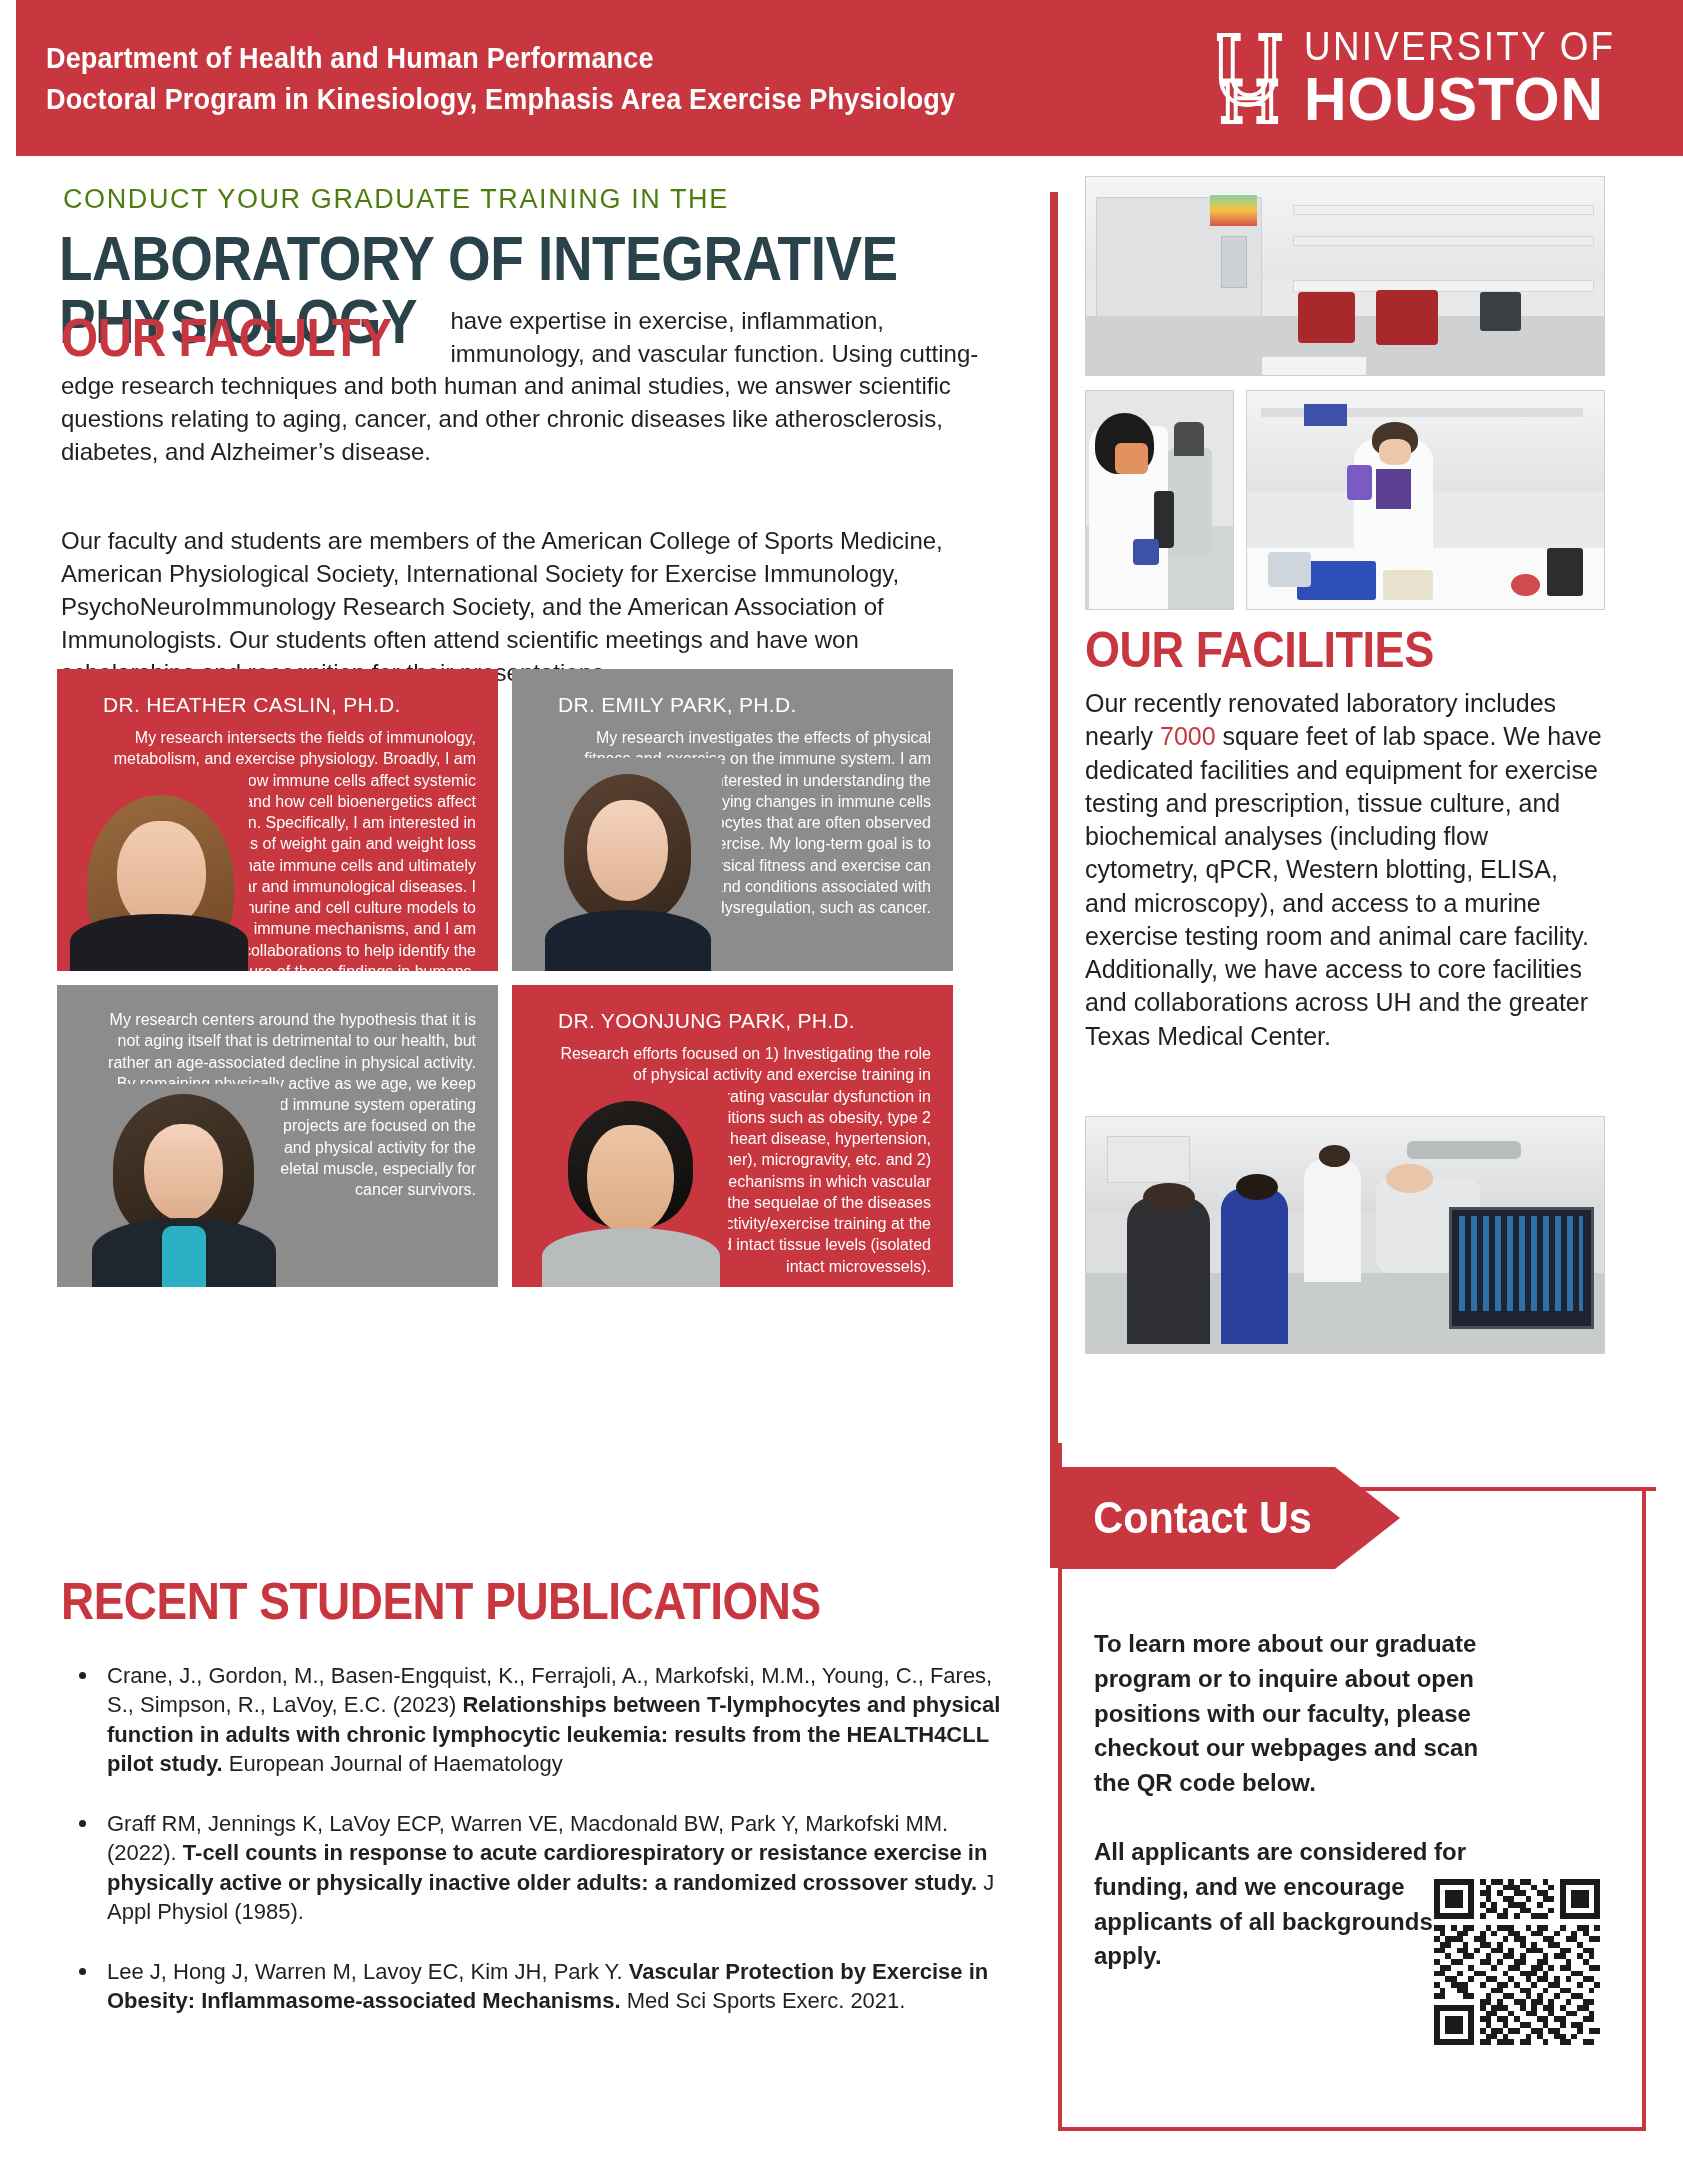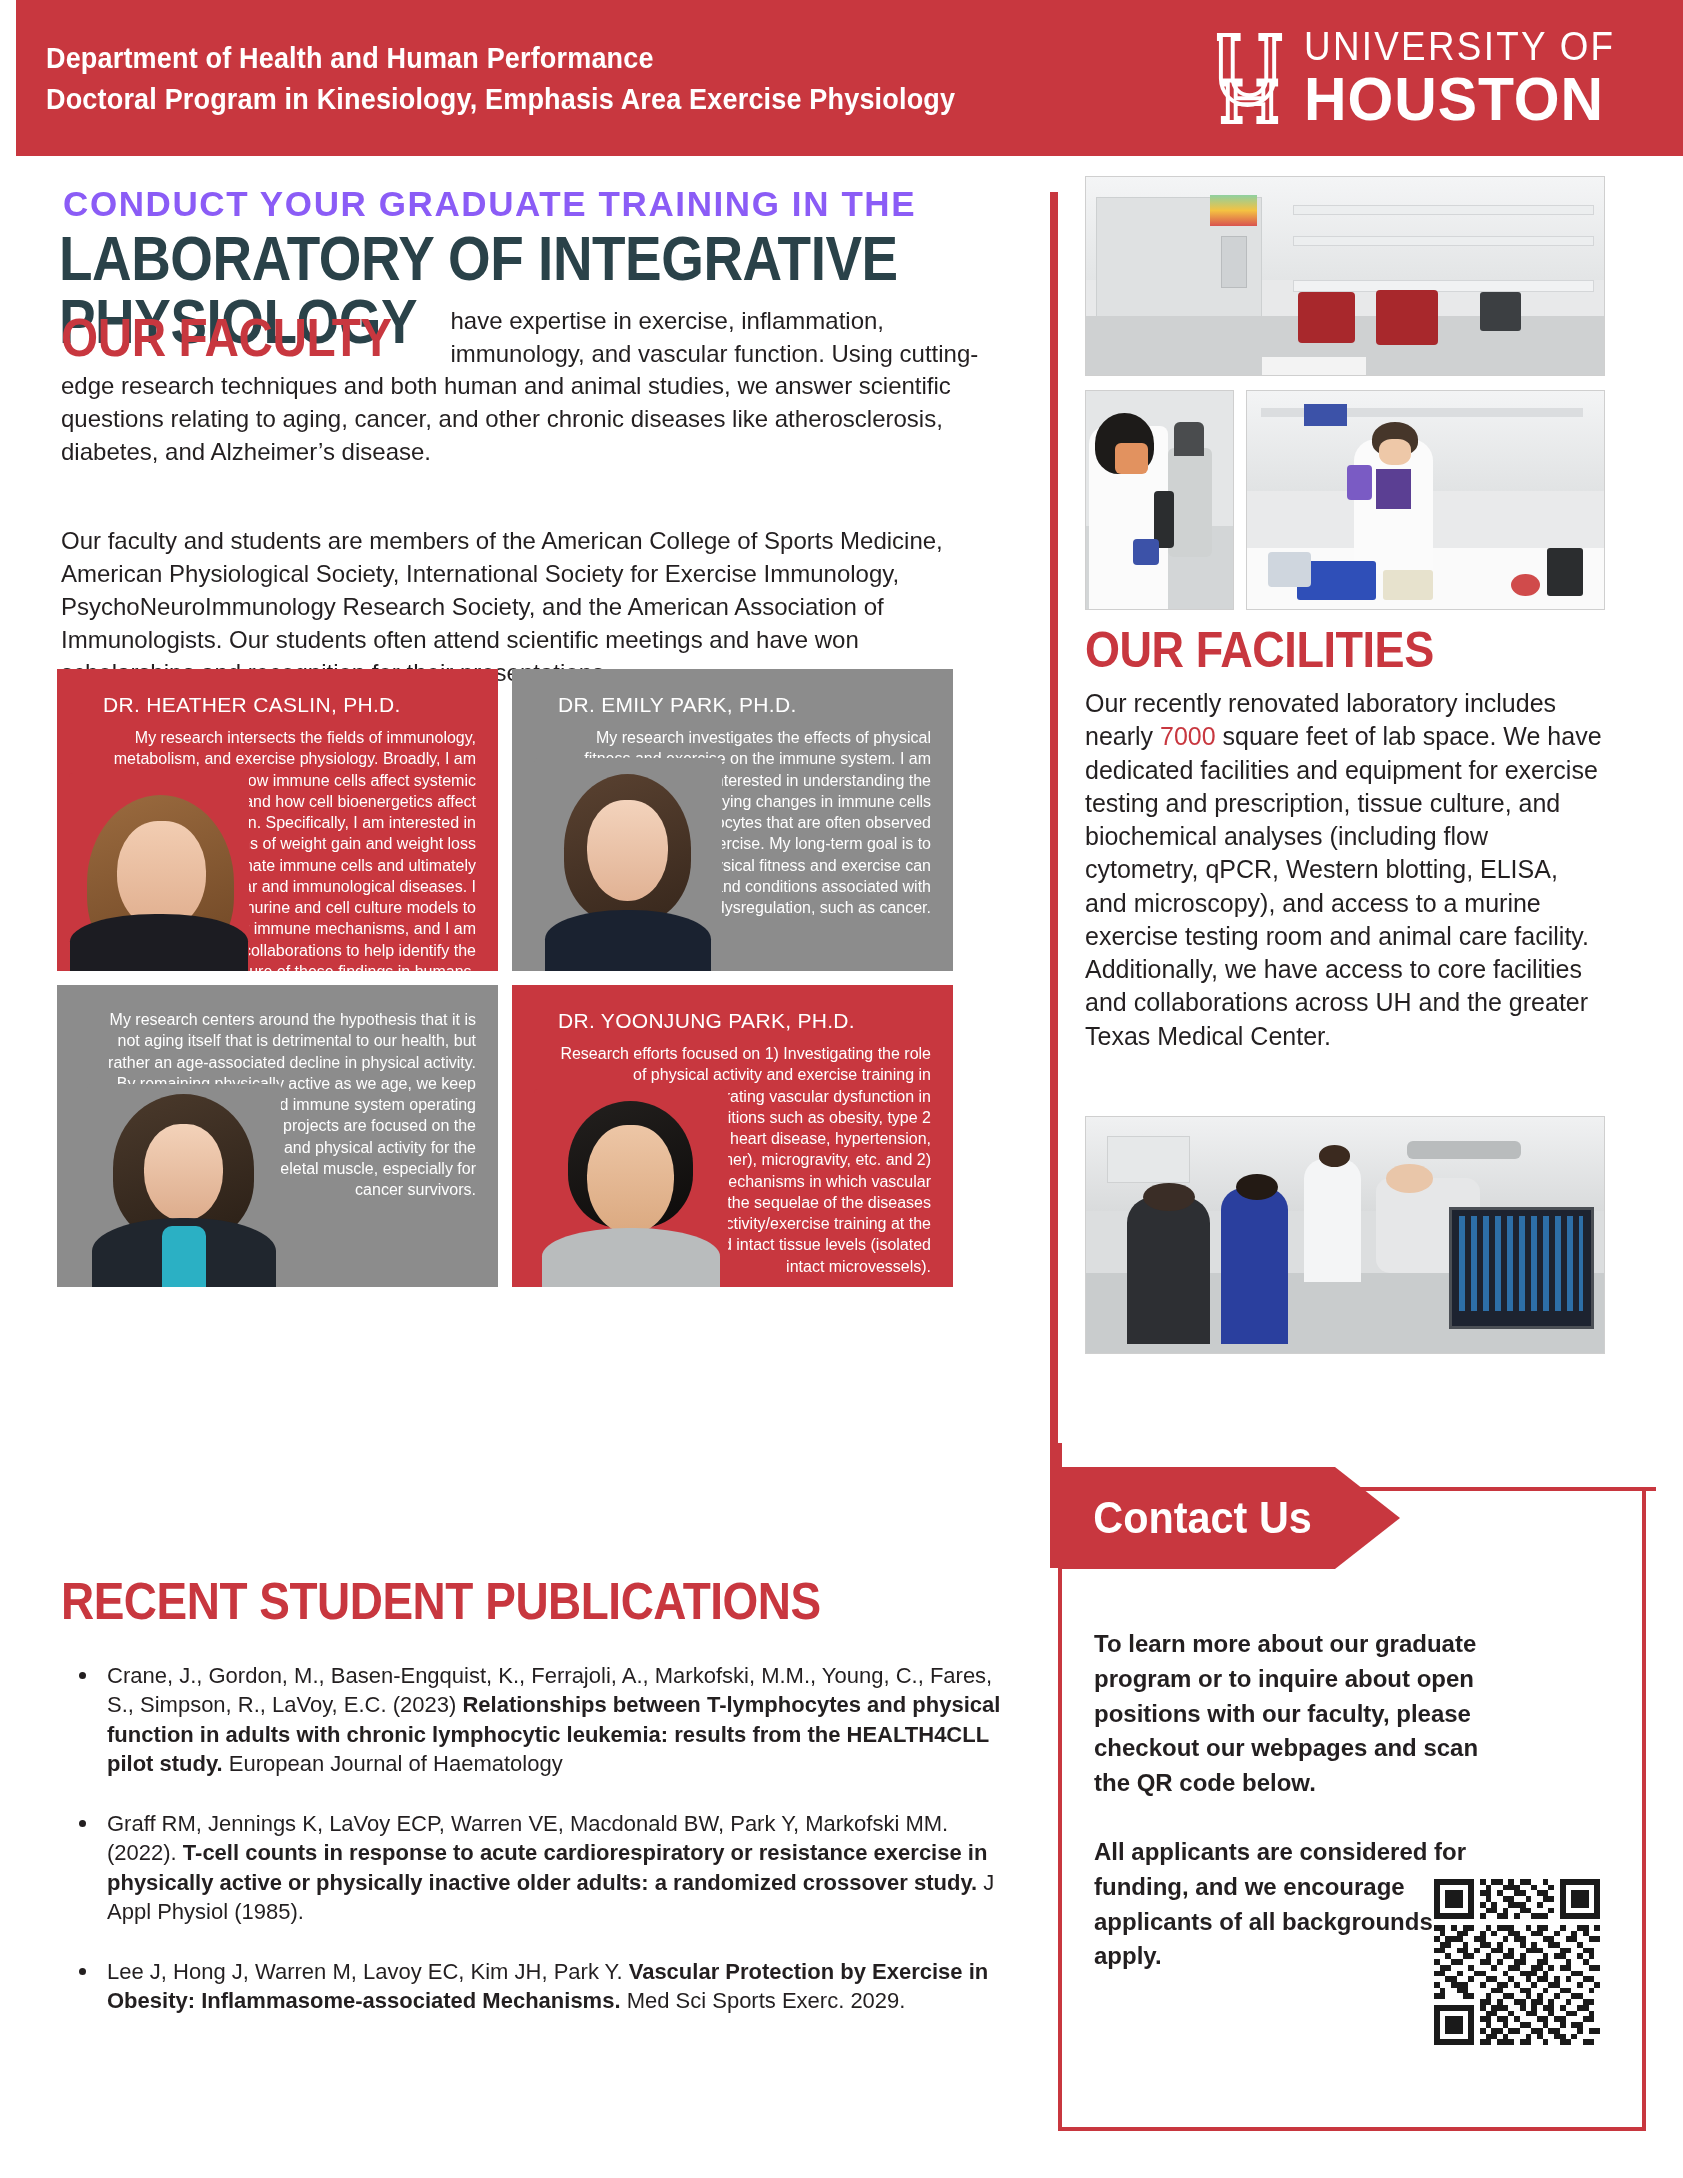--- a/index.html
+++ b/index.html
@@ -42,21 +42,21 @@
     font-family:"Liberation Sans Narrow","Liberation Sans",sans-serif;
     transform:scaleX(0.95); transform-origin:left center; display:block;
     margin-top:2px;
   }
 
   
   .left-col { position:absolute; left:0; top:156px; width:1030px; height:2022px; }
 
   .kicker {
     position:absolute; left:63px; top:28px; width:931px;
-    font-size:35px; font-weight:bold; color:#8b5cf6;
+    font-size:27px; font-weight:normal; color:#4d7c0f;
     letter-spacing:1.6px;
     font-family:"Liberation Sans Narrow","Liberation Sans",sans-serif;
   }
   .bigtitle {
     position:absolute; left:59px; top:71px; width:970px;
     font-size:63px; font-weight:bold; color:#2a4249;
     letter-spacing:-0.5px; line-height:1;
     font-family:"Liberation Sans Narrow","Liberation Sans",sans-serif;
     transform:scaleX(0.87); transform-origin:left top;
   }
@@ -299,21 +299,21 @@
       <span>Crane, J., Gordon, M., Basen-Engquist, K., Ferrajoli, A., Markofski, M.M., Young, C., Fares, S., Simpson, R., LaVoy, E.C. (2023) </span><b>Relationships between T-lymphocytes and physical function in adults with chronic lymphocytic leukemia: results from the HEALTH4CLL pilot study.</b><span> European Journal of Haematology</span>
     </div>
 
     <div class="pub-item">
       <span class="bullet"></span>
       <span>Graff RM, Jennings K, LaVoy ECP, Warren VE, Macdonald BW, Park Y, Markofski MM. (2022). </span><b>T-cell counts in response to acute cardiorespiratory or resistance exercise in physically active or physically inactive older adults: a randomized crossover study.</b><span> J Appl Physiol (1985).</span>
     </div>
 
     <div class="pub-item">
       <span class="bullet"></span>
-      <span>Lee J, Hong J, Warren M, Lavoy EC, Kim JH, Park Y. </span><b>Vascular Protection by Exercise in Obesity: Inflammasome-associated Mechanisms.</b><span> Med Sci Sports Exerc. 2029.</span>
+      <span>Lee J, Hong J, Warren M, Lavoy EC, Kim JH, Park Y. </span><b>Vascular Protection by Exercise in Obesity: Inflammasome-associated Mechanisms.</b><span> Med Sci Sports Exerc. 2021.</span>
     </div>
 
   </div>
 </div>
 
 <div class="right-col">
 
   <div class="red-rule"></div>
 
   <div class="photo" style="left:55px;top:20px;width:520px;height:200px;">

